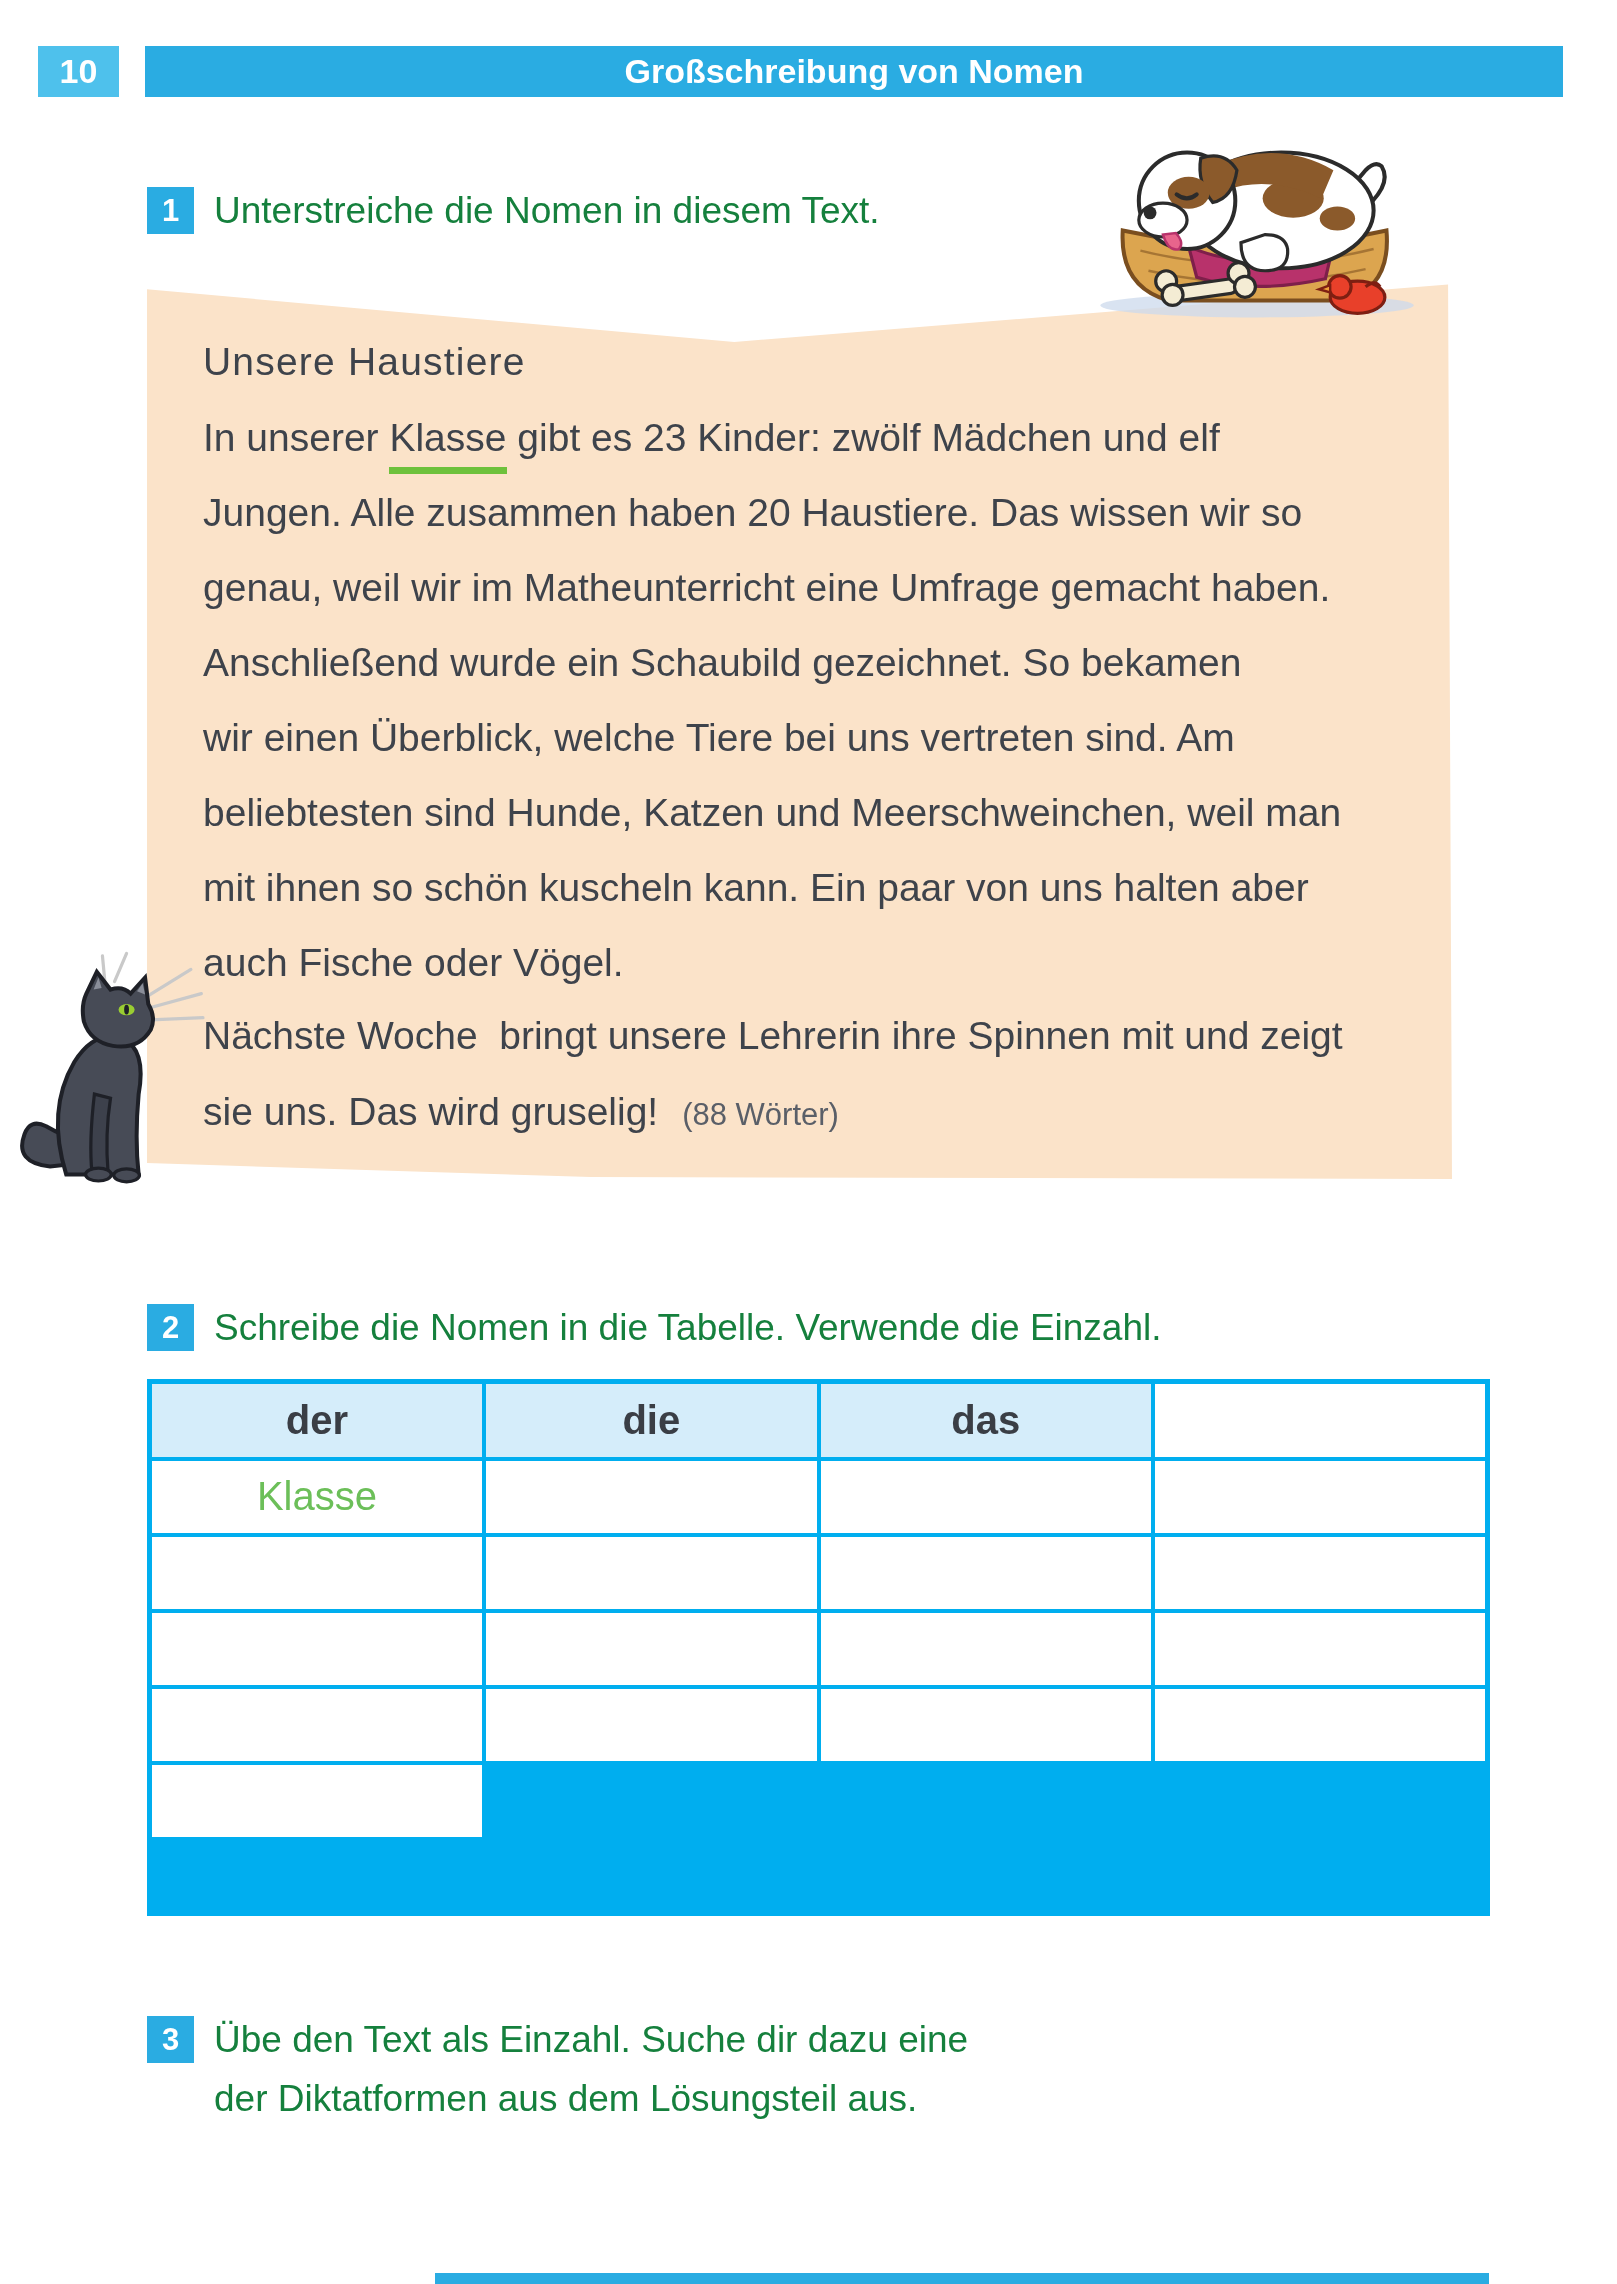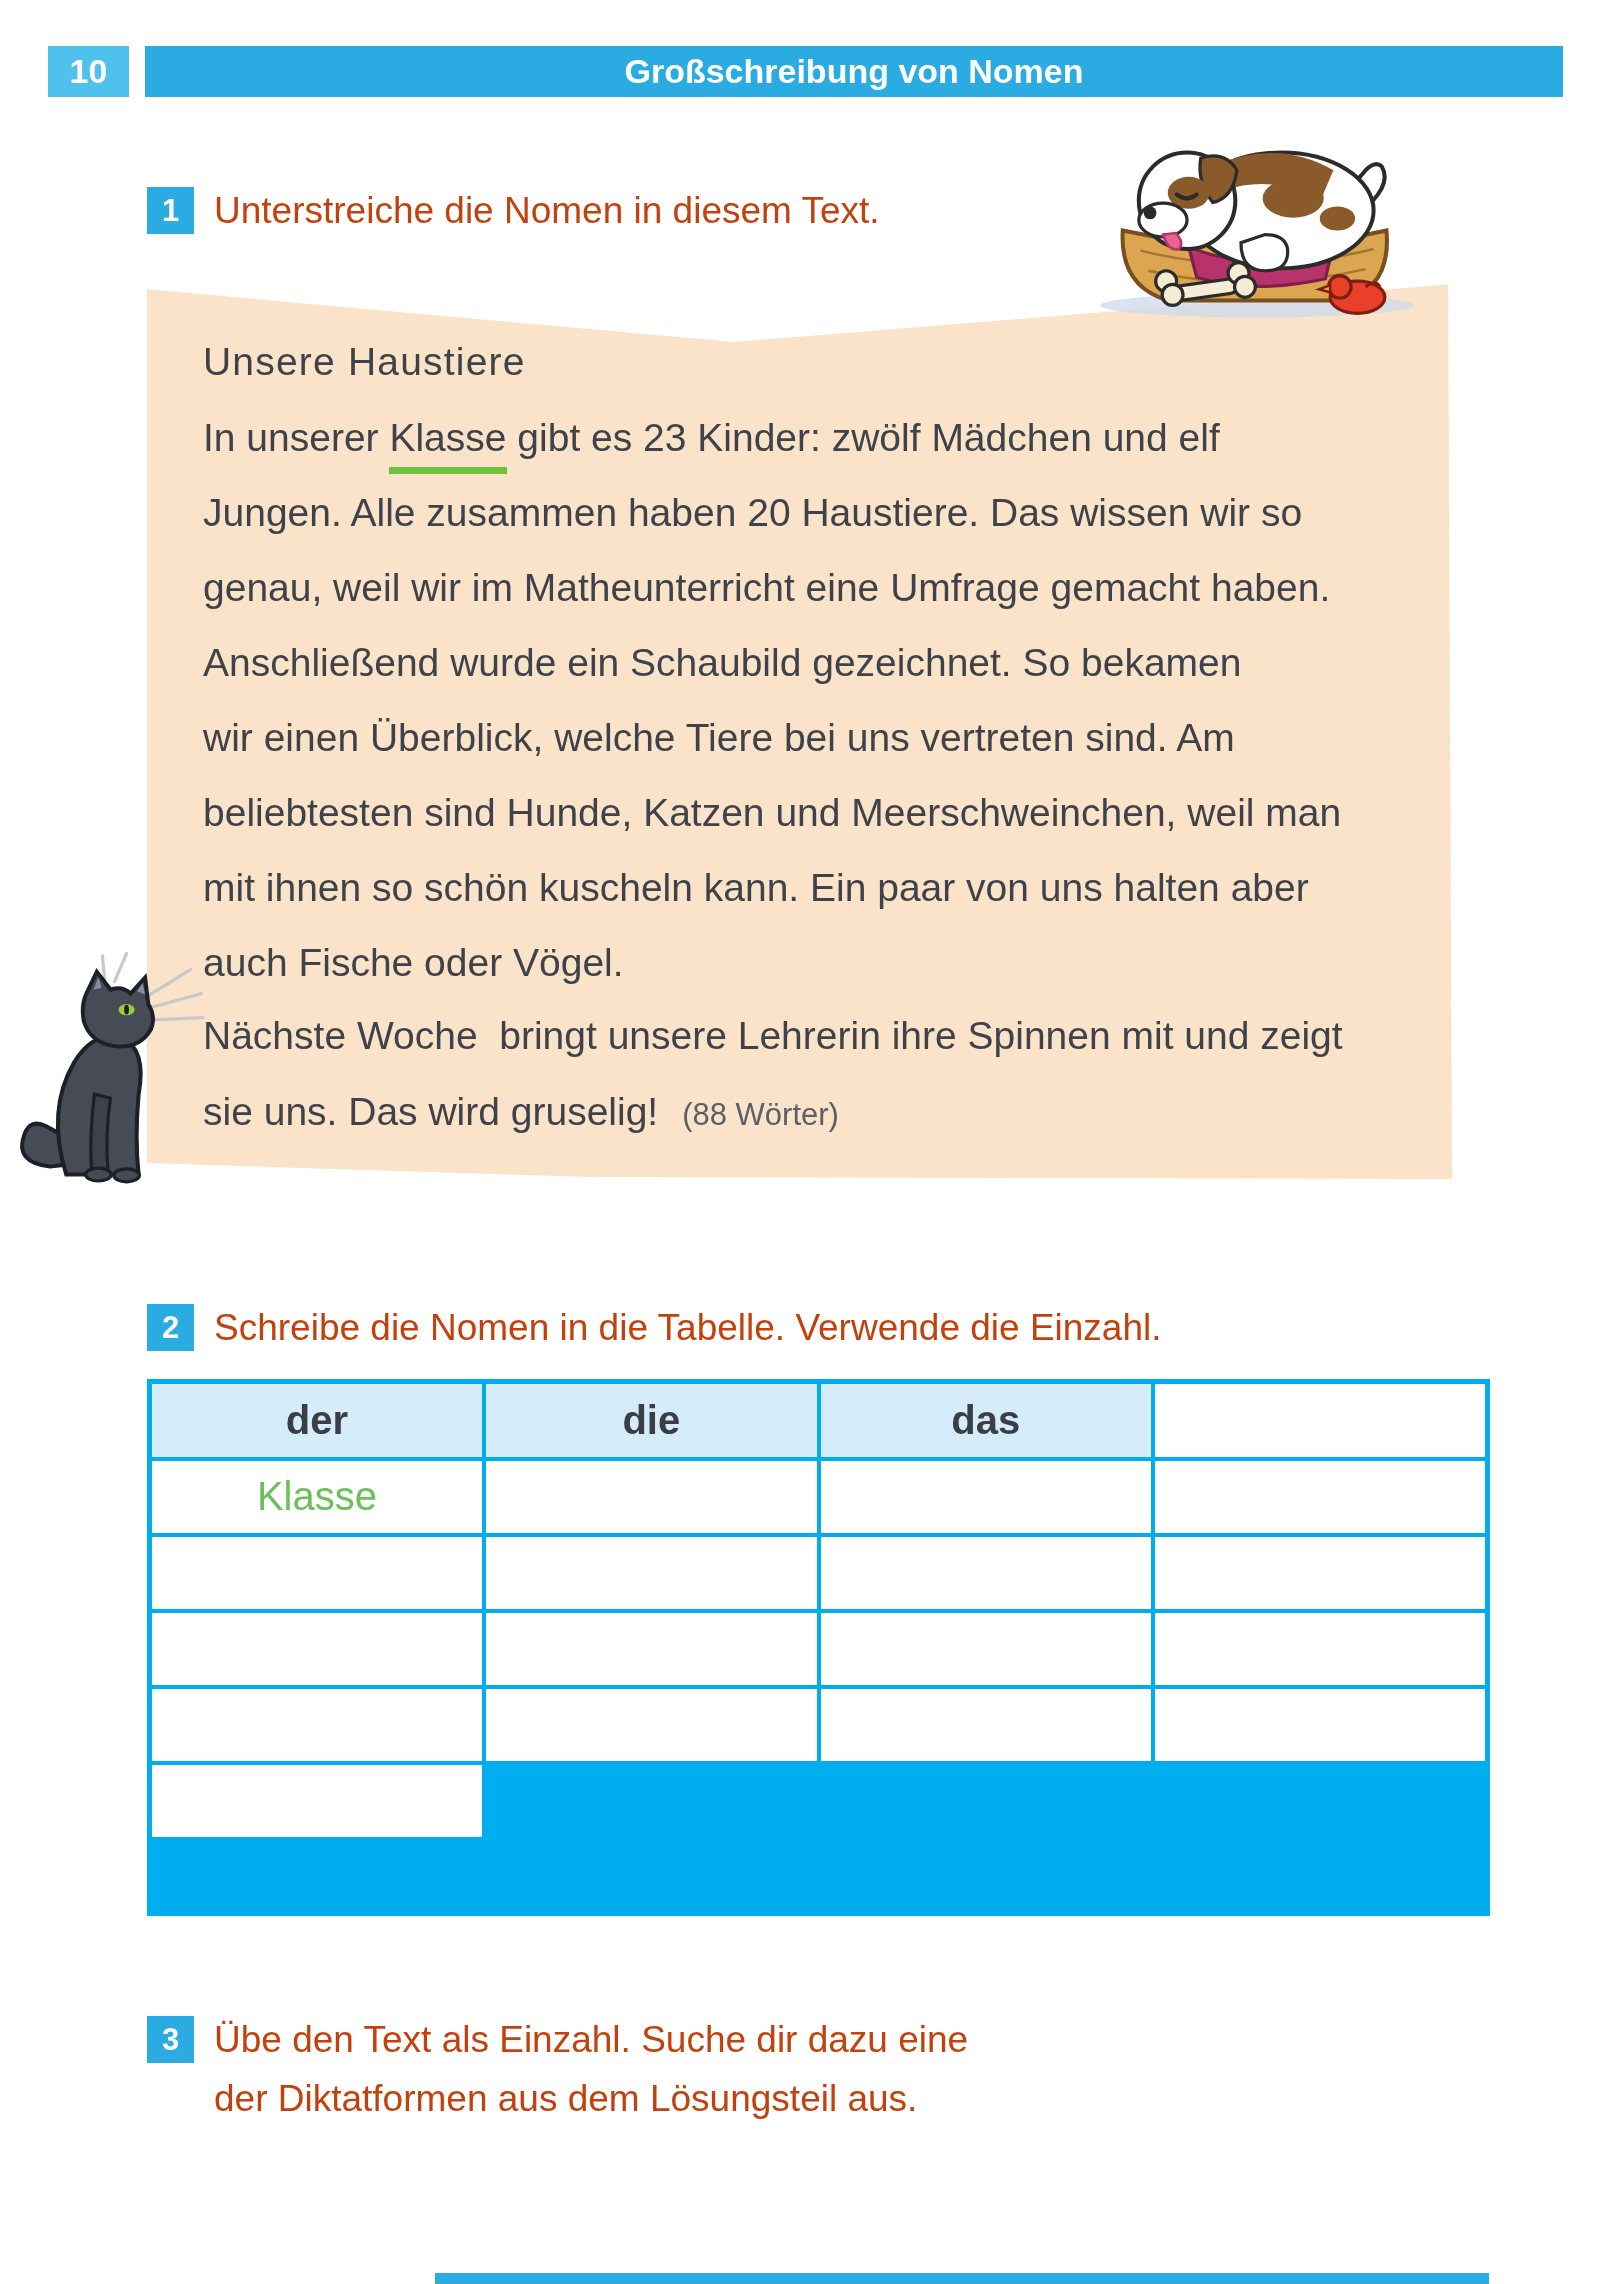--- a/index.html
+++ b/index.html
@@ -1,31 +1,31 @@
 <!DOCTYPE html>
 <html style="font-size:13px"><head>
 <meta charset="utf-8">
 <style>
   html,body{margin:0;padding:0;background:#ffffff;}
   body{width:1618px;height:2284px;position:relative;overflow:hidden;
        font-family:"Liberation Sans",sans-serif;color:#3e434b;}
   .abs{position:absolute;}
 
   
-  .pagenum-box{left:48px;top:46px;width:81px;height:51px;background:#4ec1ec;
+  .pagenum-box{left:38px;top:46px;width:81px;height:51px;background:#4ec1ec;
     display:flex;align-items:center;justify-content:center;
     color:#fff;font-weight:bold;font-size:34px;}
   .title-bar{left:145px;top:46px;width:1418px;height:51px;background:#2aace2;
     display:flex;align-items:center;justify-content:center;
     color:#fff;font-weight:bold;font-size:34px;}
 
   
   .task-num{width:47px;height:47px;background:#2aace2;color:#fff;font-weight:bold;
     font-size:31px;display:flex;align-items:center;justify-content:center;}
-  .task-label{font-size:37px;color:#c2410c;white-space:pre;line-height:47px;}
+  .task-label{font-size:37px;color:#15803d;white-space:pre;line-height:47px;}
 
   
   .story-box{left:147px;top:278px;width:1305px;height:902px;background:#fbe3c9;
     clip-path:polygon(0px 11.3px,45% 64px,99.7% 6.4px,100% 901px,34% 899px,0px 885px);}
   .story-line{position:absolute;left:56px;font-size:39px;color:#3e434b;white-space:pre;line-height:48px;}
   .story-title{font-weight:normal;letter-spacing:1.2px;}
   .klasse-underline{display:inline-block;border-bottom:7.3px solid #6ec13c;
     padding-bottom:4.8px;margin-bottom:-12px;}
   .word-note{font-size:31px;color:#5a5f68;margin-left:24px;}
 

